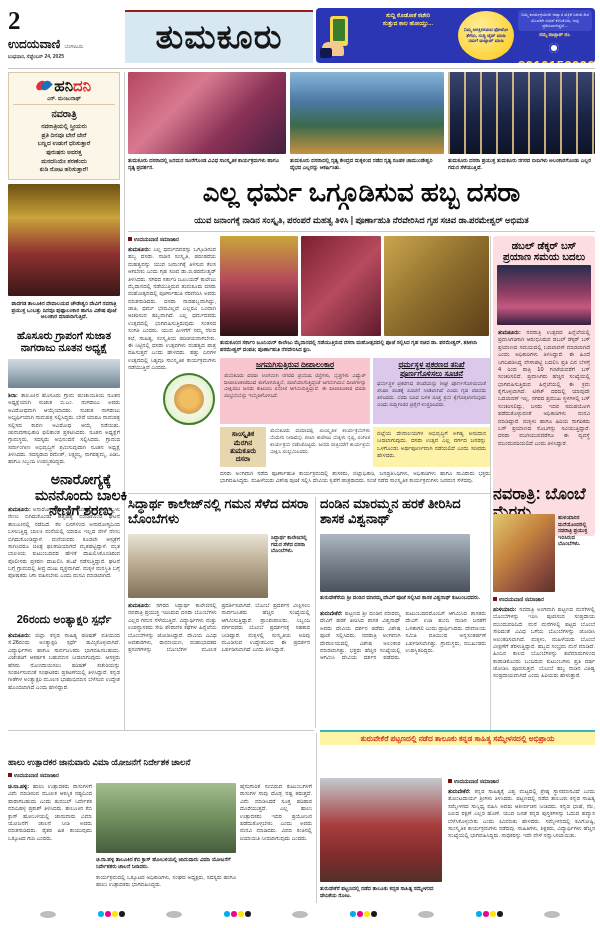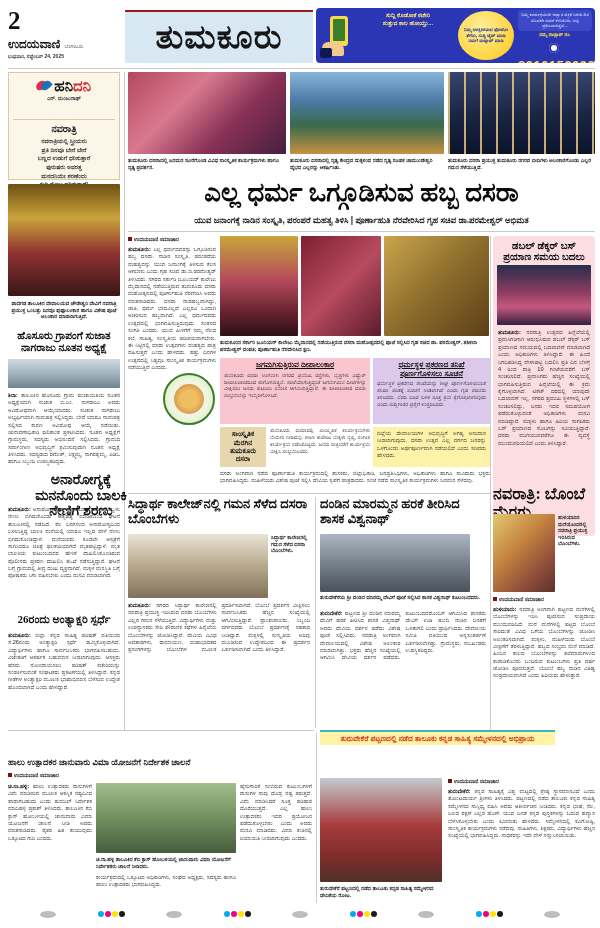--- a/index.html
+++ b/index.html
@@ -1,20 +1,20 @@
 <!DOCTYPE html>
 <html><head>
 <meta charset="utf-8">
 <style>
   html,body{margin:0;padding:0;background:#9a9a9a;}
   #page{position:relative;width:600px;height:928px;background:#ffffff;overflow:hidden;
         font-family:"Liberation Sans","DejaVu Sans",sans-serif;color:#111;}
   .abs{position:absolute;box-sizing:border-box;}
   .pre{white-space:pre-line;}
-  .hl{font-weight:bold;color:#0b0b0b;line-height:1.12;font-family:Liberation Serif, serif;}
+  .hl{font-weight:bold;color:#0b0b0b;line-height:1.12;}
   .body-txt{font-size:5.6px;line-height:1.32;text-align:justify;color:#262626;overflow:hidden;}
   .body-txt .dl{font-weight:bold;color:#000;}
   .cap{font-size:5.3px;line-height:1.25;font-weight:bold;color:#222;overflow:hidden;}
   .byline-row{font-size:5.6px;font-weight:bold;color:#111;}
   .sq{display:inline-block;width:4px;height:4px;background:#7a1010;margin-right:2px;}
   .vline{position:absolute;width:1px;background:#cccccc;}
   .hline{position:absolute;height:1px;background:#c9c9c9;}
   .photo{position:absolute;border-radius:1px;}
   .cols2{columns:2;column-gap:5px;}
   
@@ -113,21 +113,21 @@
         <span class="wa-circle"></span><span style="color:#ffe14d;font-size:13px;font-weight:bold;letter-spacing:.5px;">8310152292</span>
       </div>
     </div>
   </div>
 
   <div class="hline" style="left:8px;top:68px;width:587px;"></div>
   <div class="vline" style="left:124px;top:72px;height:658px;"></div>
   <div class="vline" style="left:490px;top:236px;height:494px;"></div>
 
   <div class="abs hani-box" style="left:8px;top:72px;width:112px;height:108px;padding:4px;text-align:center;">
-    <div style="border-bottom:1px solid #d9c9a4;padding-bottom:17px;text-align:center;">
+    <div style="border-bottom:1px solid #d9c9a4;padding-bottom:2px;text-align:center;">
       <span class="drop-red"></span><span class="drop-blue"></span>
       <span style="font-size:15px;font-weight:bold;color:#111;">ಹನಿ</span><span style="font-size:15px;font-weight:bold;color:#d22c2c;">ದನಿ</span>
       <div style="font-size:5.4px;font-weight:bold;color:#333;">ಎನ್. ಮಂಜುನಾಥ್</div>
     </div>
     <div style="font-size:9.5px;font-weight:bold;margin-top:3px;">ನವರಾತ್ರಿ</div>
     <div class="pre" style="font-size:6px;font-weight:bold;color:#3a3a3a;line-height:1.45;margin-top:2px;">ನವರಾತ್ರಿಯಲ್ಲಿ ಸ್ತ್ರೀಯರು
 ಪ್ರತಿ ದಿನವೂ ಬೇರೆ ಬೇರೆ
 ಬಣ್ಣದ ಉಡುಗೆ ಧರಿಸುತ್ತಾರೆ
 ಪುರುಷರು ಅವರತ್ತ
 ಮನದನಿಯೇ ಶರಣೆಂದು
@@ -239,21 +239,21 @@
     <span class="sq"></span><span>ಉದಯವಾಣಿ ಸಮಾಚಾರ</span>
   </div>
   <div class="abs body-txt" style="left:8px;top:783px;width:84px;height:120px;">
     <b class="dl">ಚಿ.ನಾ.ಹಳ್ಳಿ:</b> <span>ಹಾಲು ಉತ್ಪಾದಕರು ರಾಸುಗಳಿಗೆ ವಿಮೆ ಮಾಡಿಸುವ ಮೂಲಕ ಆಕಸ್ಮಿಕ ನಷ್ಟದಿಂದ ಪಾರಾಗಬಹುದು ಎಂದು ತುಮುಲ್ ನಿರ್ದೇಶಕ ಮಾದಿಹಳ್ಳಿ ಪ್ರಕಾಶ್ ತಿಳಿಸಿದರು. ತಾಲೂಕಿನ ಕೆಬಿ ಕ್ರಾಸ್ ಹೋಬಳಿಯಲ್ಲಿ ಜಾನುವಾರು ವಿಮಾ ಯೋಜನೆಗೆ ಚಾಲನೆ ನೀಡಿ ಅವರು ಮಾತನಾಡಿದರು. ರೈತರ ಹಿತ ಕಾಯುವುದು ಒಕ್ಕೂಟದ ಗುರಿ ಎಂದರು.</span>
   </div>
   <div class="photo ph-cattle" style="left:96px;top:783px;width:140px;height:70px;"></div>
   <div class="abs cap" style="left:96px;top:856px;width:140px;height:15px;">ಚಿ.ನಾ.ಹಳ್ಳಿ ತಾಲೂಕಿನ ಕೆಬಿ ಕ್ರಾಸ್ ಹೋಬಳಿಯಲ್ಲಿ ಜಾನುವಾರು ವಿಮಾ ಯೋಜನೆಗೆ ನಿರ್ದೇಶಕರು ಚಾಲನೆ ನೀಡಿದರು.</div>
   <div class="abs body-txt" style="left:96px;top:874px;width:140px;height:29px;">ಕಾರ್ಯಕ್ರಮದಲ್ಲಿ ಒಕ್ಕೂಟದ ಅಧಿಕಾರಿಗಳು, ಸಂಘದ ಅಧ್ಯಕ್ಷರು, ಸದಸ್ಯರು ಹಾಗೂ ಹಾಲು ಉತ್ಪಾದಕರು ಭಾಗವಹಿಸಿದ್ದರು.</div>
   <div class="abs body-txt" style="left:240px;top:783px;width:72px;height:120px;">ಹೈನುಗಾರಿಕೆ ನಂಬಿರುವ ಕುಟುಂಬಗಳಿಗೆ ರಾಸುಗಳ ಸಾವು ದೊಡ್ಡ ನಷ್ಟ ತರುತ್ತದೆ. ವಿಮೆ ಮಾಡಿಸಿದರೆ ಸೂಕ್ತ ಪರಿಹಾರ ದೊರೆಯುತ್ತದೆ. ಎಲ್ಲ ಹಾಲು ಉತ್ಪಾದಕರು ಇದರ ಪ್ರಯೋಜನ ಪಡೆದುಕೊಳ್ಳಬೇಕು ಎಂದು ಅವರು ಮನವಿ ಮಾಡಿದರು. ವಿಮಾ ಕಂತಿನಲ್ಲಿ ರಿಯಾಯಿತಿ ನೀಡಲಾಗುವುದು ಎಂದರು.</div>
 
-  <div class="abs strip" style="left:320px;top:730px;width:235px;height:15px;">
+  <div class="abs strip" style="left:320px;top:730px;width:275px;height:15px;">
     <span>ತುರುವೇಕೆರೆ ಪಟ್ಟಣದಲ್ಲಿ ನಡೆದ ತಾಲೂಕು ಕನ್ನಡ ಸಾಹಿತ್ಯ ಸಮ್ಮೇಳನದಲ್ಲಿ ಅಭಿಪ್ರಾಯ</span>
   </div>
   <div class="photo ph-banner" style="left:320px;top:778px;width:122px;height:104px;"></div>
   <div class="abs cap" style="left:320px;top:885px;width:122px;height:16px;">ತುರುವೇಕೆರೆ ಪಟ್ಟಣದಲ್ಲಿ ನಡೆದ ತಾಲೂಕು ಕನ್ನಡ ಸಾಹಿತ್ಯ ಸಮ್ಮೇಳನದ ವೇದಿಕೆಯ ನೋಟ.</div>
   <div class="abs byline-row" style="left:448px;top:778px;width:100px;height:8px;">
     <span class="sq"></span><span>ಉದಯವಾಣಿ ಸಮಾಚಾರ</span>
   </div>
   <div class="abs body-txt" style="left:448px;top:788px;width:147px;height:114px;">
     <b class="dl">ತುರುವೇಕೆರೆ:</b> <span>ಕನ್ನಡ ಸಾಹಿತ್ಯಕ್ಕೆ ವಿಶ್ವ ಮಟ್ಟದಲ್ಲಿ ಶ್ರೇಷ್ಠ ಸ್ಥಾನಮಾನವಿದೆ ಎಂದು ತೋಂಟದಾರ್ಯ ಶ್ರೀಗಳು ತಿಳಿಸಿದರು. ಪಟ್ಟಣದಲ್ಲಿ ನಡೆದ ತಾಲೂಕು ಕನ್ನಡ ಸಾಹಿತ್ಯ ಸಮ್ಮೇಳನದ ಸಾನ್ನಿಧ್ಯ ವಹಿಸಿ ಅವರು ಆಶೀರ್ವಚನ ನೀಡಿದರು. ಕನ್ನಡ ಭಾಷೆ, ನೆಲ, ಜಲದ ರಕ್ಷಣೆ ಎಲ್ಲರ ಹೊಣೆ. ಯುವ ಜನತೆ ಕನ್ನಡ ಪುಸ್ತಕಗಳನ್ನು ಓದುವ ಹವ್ಯಾಸ ಬೆಳೆಸಿಕೊಳ್ಳಬೇಕು ಎಂದು ಕಿವಿಮಾತು ಹೇಳಿದರು. ಸಮ್ಮೇಳನದಲ್ಲಿ ಕವಿಗೋಷ್ಠಿ, ಸಾಂಸ್ಕೃತಿಕ ಕಾರ್ಯಕ್ರಮಗಳು ನಡೆದವು. ಸಾಹಿತಿಗಳು, ಶಿಕ್ಷಕರು, ವಿದ್ಯಾರ್ಥಿಗಳು ಹೆಚ್ಚಿನ ಸಂಖ್ಯೆಯಲ್ಲಿ ಭಾಗವಹಿಸಿದ್ದರು. ಸಾಧಕರನ್ನು ಇದೇ ವೇಳೆ ಸನ್ಮಾನಿಸಲಾಯಿತು.</span>
   </div>

